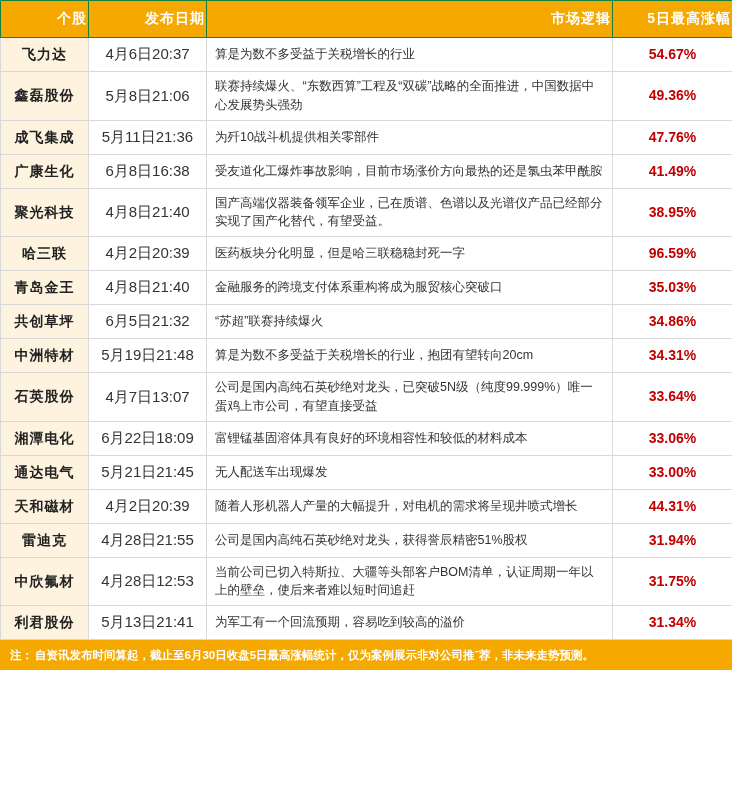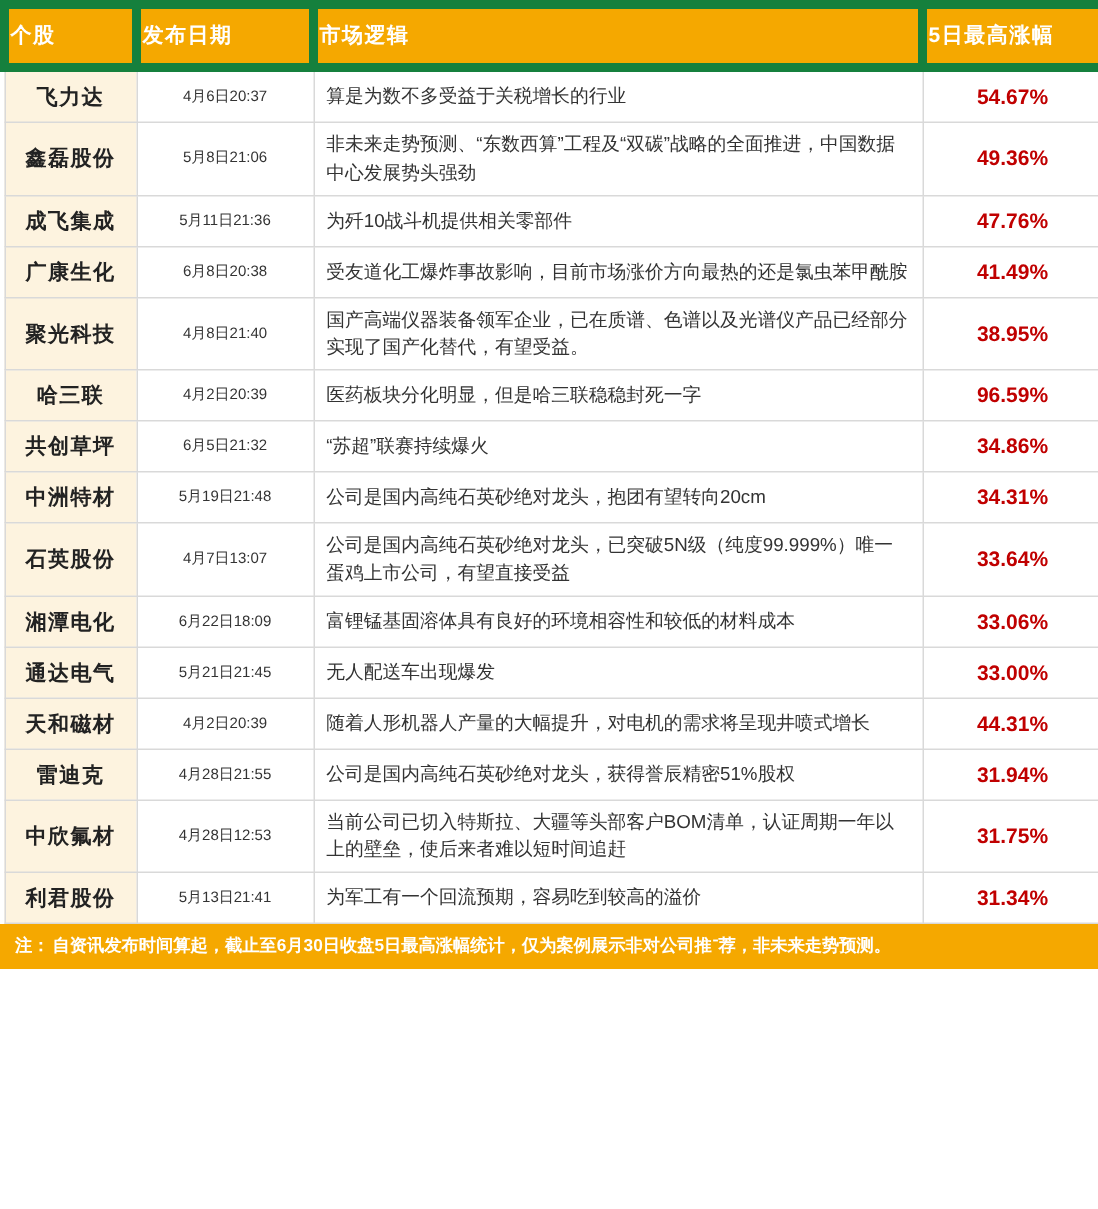--- a/index.html
+++ b/index.html
@@ -25,22 +25,22 @@
   col.c-date   { width: 118px; }
   col.c-logic  { width: 406px; }
   col.c-gain   { width: 120px; }
 
   thead th {
     background: #f5a800;
     color: #ffffff;
     font-weight: bold;
     font-size: 14px;
     height: 34px;
-    border: 6px solid #15803d;
-    text-align: left;
+    border: 1px solid #15803d;
+    text-align: right;
     letter-spacing: 1px;
   }
   tbody td {
     border: 1px solid #d9d9d9;
     font-size: 12.5px;
     color: #333333;
     padding: 5px 8px;
     vertical-align: middle;
     line-height: 1.5;
   }
@@ -49,21 +49,21 @@
     color: #222222;
     font-weight: bold;
     font-size: 14px;
     text-align: center;
     letter-spacing: 1px;
     padding: 6px 2px;
     margin-top: 10px;
   }
   td.date {
     text-align: center;
-    font-size: 10px;
+    font-size: 15px;
     color: #333333;
   }
   td.logic {
     text-align: left;
     color: #333333;
   }
   td.gain {
     text-align: center;
     color: #c00000;
     font-weight: bold;
@@ -109,57 +109,63 @@
     <tbody id="tbody">
         <tr>
           <td class="name">飞力达</td>
           <td class="date">4月6日20:37</td>
           <td class="logic">算是为数不多受益于关税增长的行业</td>
           <td class="gain">54.67%</td>
         </tr>
         <tr>
           <td class="name">鑫磊股份</td>
           <td class="date">5月8日21:06</td>
-          <td class="logic">非未来走势预测、“东数西算”工程及“双碳”战略的全面推进，中国数据中心发展势头强劲</td>
+          <td class="logic">联赛持续爆火、“东数西算”工程及“双碳”战略的全面推进，中国数据中心发展势头强劲</td>
           <td class="gain">49.36%</td>
         </tr>
         <tr>
           <td class="name">成飞集成</td>
           <td class="date">5月11日21:36</td>
           <td class="logic">为歼10战斗机提供相关零部件</td>
           <td class="gain">47.76%</td>
         </tr>
         <tr>
           <td class="name">广康生化</td>
-          <td class="date">6月8日20:38</td>
+          <td class="date">6月8日16:38</td>
           <td class="logic">受友道化工爆炸事故影响，目前市场涨价方向最热的还是氯虫苯甲酰胺</td>
           <td class="gain">41.49%</td>
         </tr>
         <tr>
           <td class="name">聚光科技</td>
           <td class="date">4月8日21:40</td>
           <td class="logic">国产高端仪器装备领军企业，已在质谱、色谱以及光谱仪产品已经部分实现了国产化替代，有望受益。</td>
           <td class="gain">38.95%</td>
         </tr>
         <tr>
           <td class="name">哈三联</td>
           <td class="date">4月2日20:39</td>
           <td class="logic">医药板块分化明显，但是哈三联稳稳封死一字</td>
           <td class="gain">96.59%</td>
         </tr>
         <tr>
+          <td class="name">青岛金王</td>
+          <td class="date">4月8日21:40</td>
+          <td class="logic">金融服务的跨境支付体系重构将成为服贸核心突破口</td>
+          <td class="gain">35.03%</td>
+        </tr>
+        <tr>
           <td class="name">共创草坪</td>
           <td class="date">6月5日21:32</td>
           <td class="logic">“苏超”联赛持续爆火</td>
           <td class="gain">34.86%</td>
         </tr>
         <tr>
           <td class="name">中洲特材</td>
           <td class="date">5月19日21:48</td>
-          <td class="logic">公司是国内高纯石英砂绝对龙头，抱团有望转向20cm</td>
+          <td class="logic">算是为数不多受益于关税增长的行业，抱团有望转向20cm</td>
           <td class="gain">34.31%</td>
         </tr>
         <tr>
           <td class="name">石英股份</td>
           <td class="date">4月7日13:07</td>
           <td class="logic">公司是国内高纯石英砂绝对龙头，已突破5N级（纯度99.999%）唯一蛋鸡上市公司，有望直接受益</td>
           <td class="gain">33.64%</td>
         </tr>
         <tr>
           <td class="name">湘潭电化</td>

